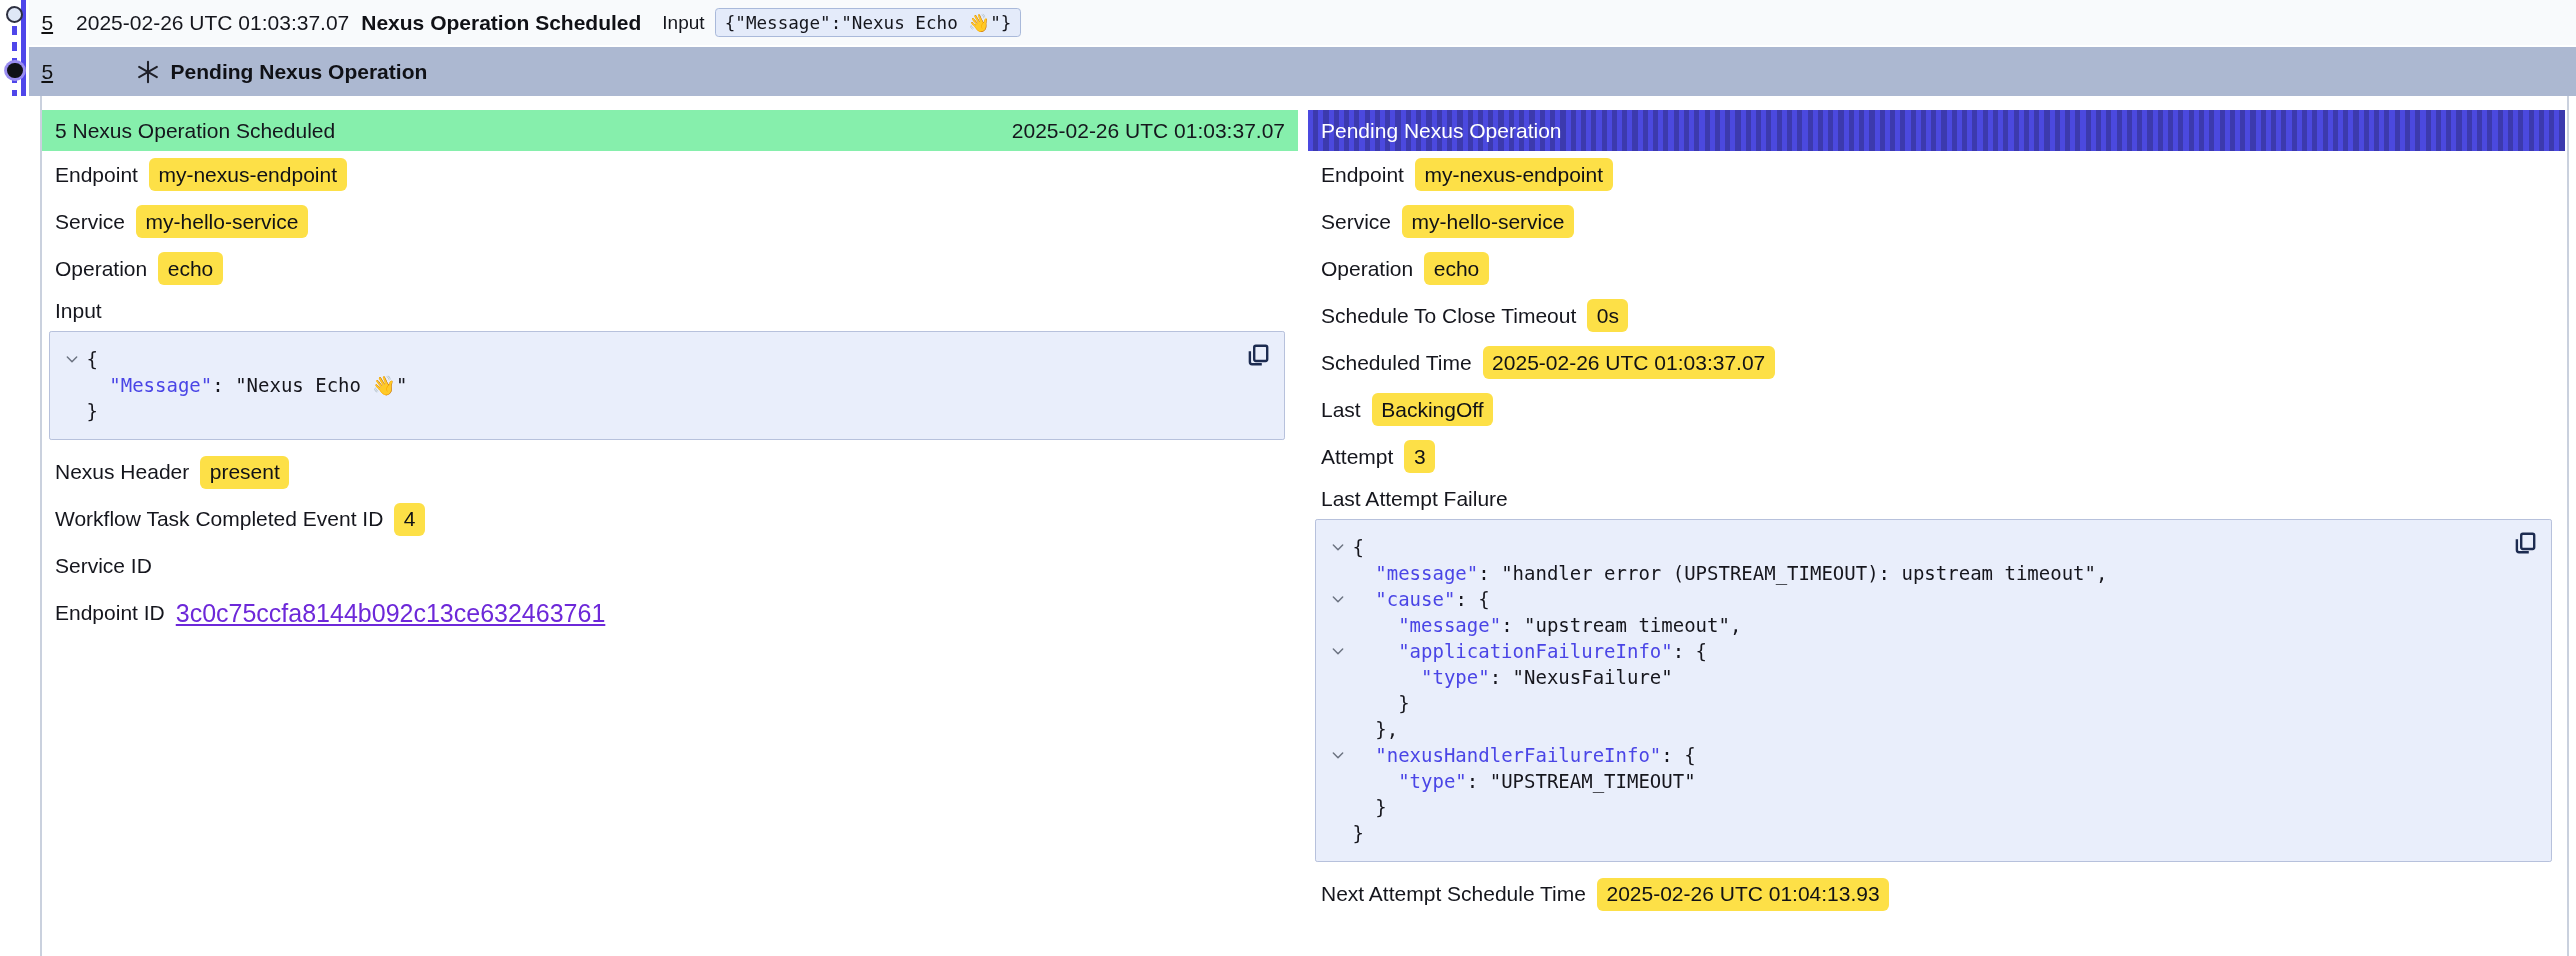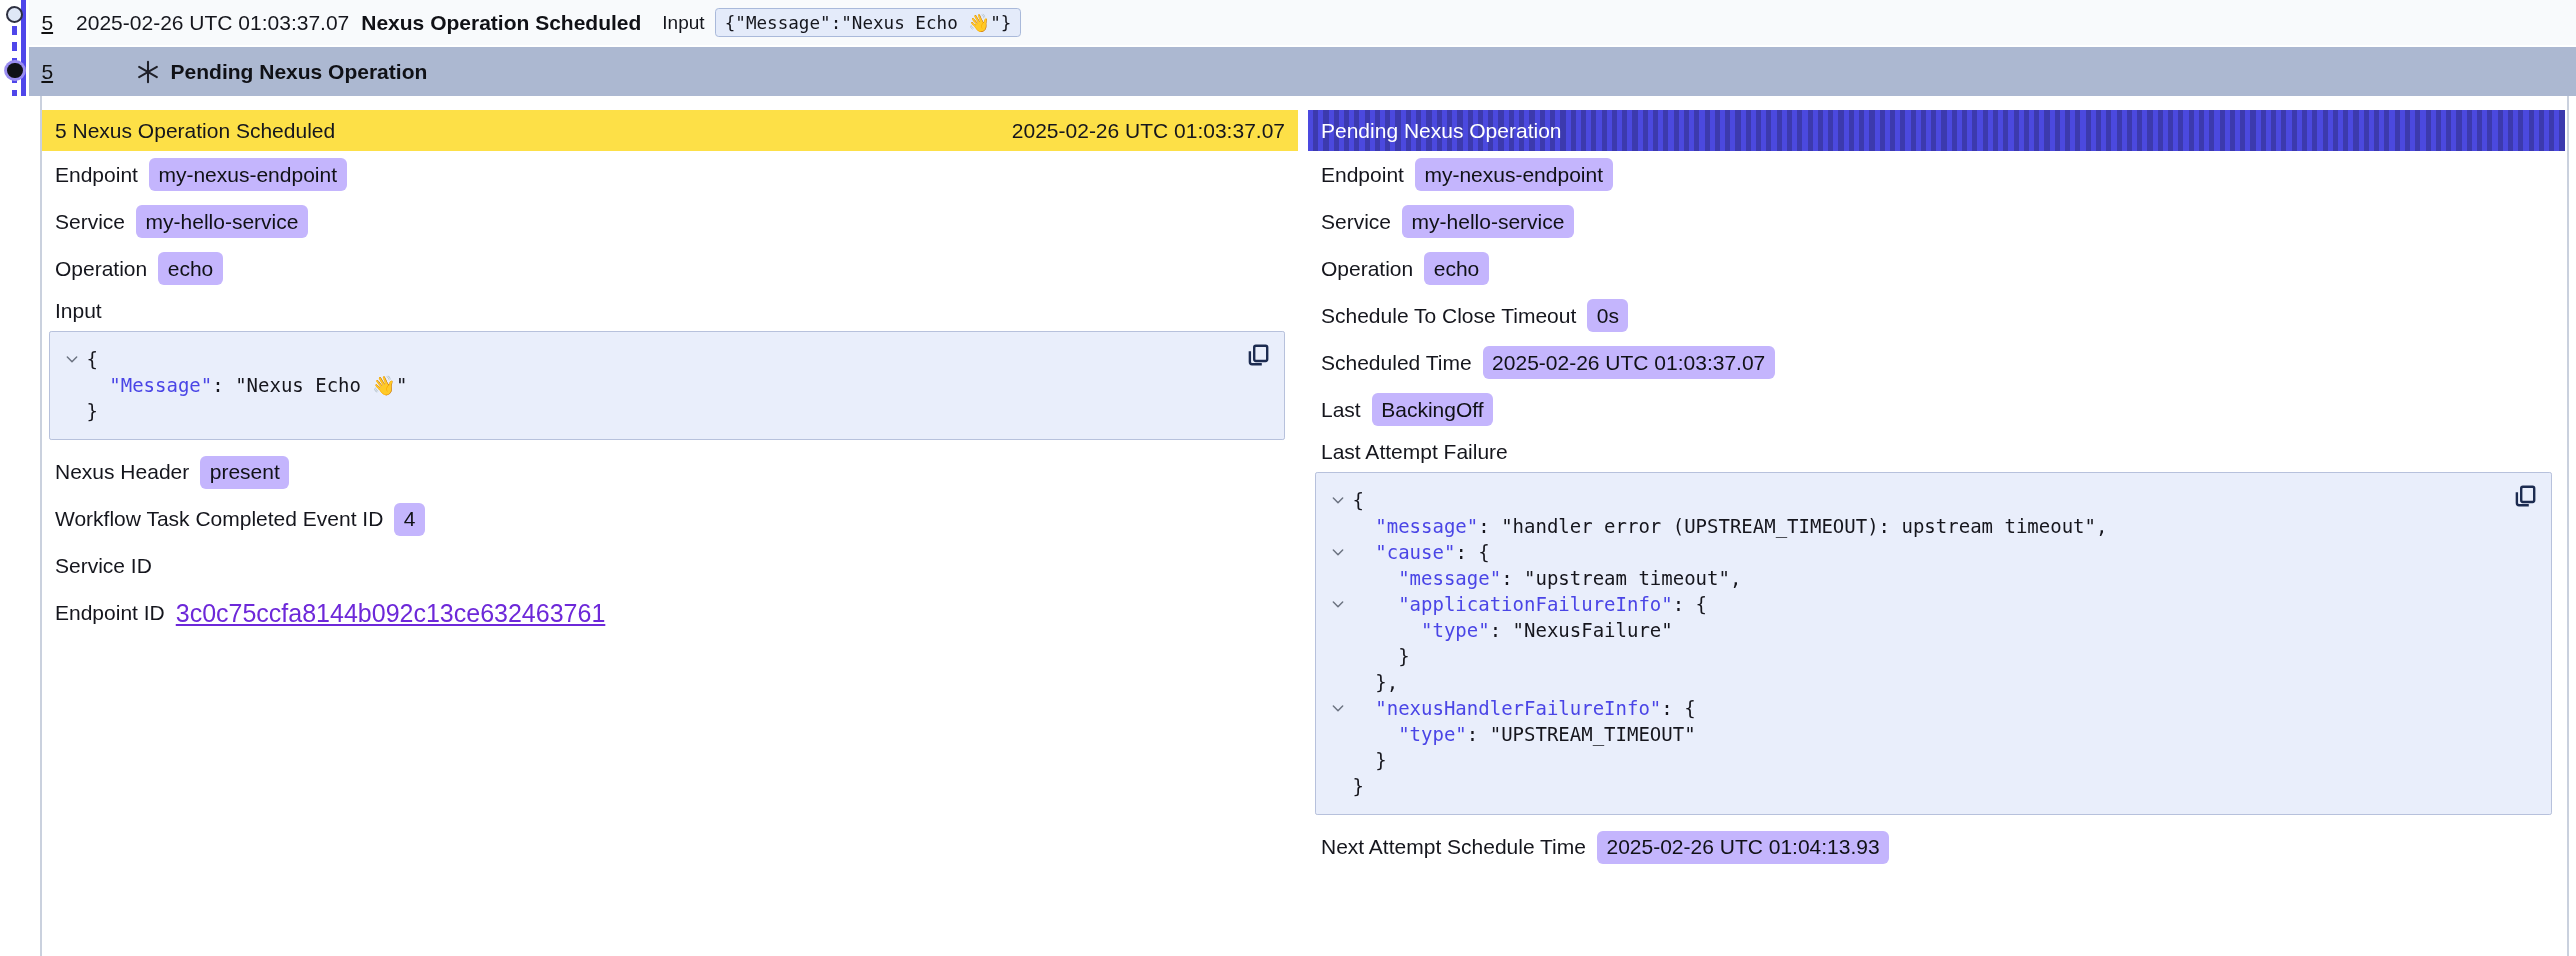--- a/index.html
+++ b/index.html
@@ -36,28 +36,28 @@
   
   .detail-edge { position:absolute; top:96px; bottom:0; width:1.5px; background:#cad1de; }
   .edge-l { left:40px; } .edge-r { left:2567px; }
 
   
   .panel { position:absolute; top:110px; }
   .panel-left  { left:42px;  width:1256px; }
   .panel-right { left:1308px; width:1257px; }
   .panel-header { height:41px; display:flex; align-items:center; justify-content:space-between;
     padding:0 13px; font-size:21px; }
-  .panel-header.lh { background:#fde047; color:#15161d; }
+  .panel-header.lh { background:#86efac; color:#15161d; }
   .panel-header.rh { color:#fff;
     background:repeating-linear-gradient(90deg,#4b49df 0 5.1px,#3c3aae 5.1px 10.3px); }
   .panel-body { padding:7.3px 13px 0 13px; }
 
   .field { display:flex; align-items:center; gap:11px; min-height:33px; margin-bottom:14px;text-align:center; }
   .flabel { font-size:21px; color:#15161d; white-space:nowrap; }
-  .badge { background:#c4b5fd; border-radius:5.9px; padding:4.4px 9.5px; font-size:21px; color:#101116; white-space:nowrap; }
+  .badge { background:#fde047; border-radius:5.9px; padding:4.4px 9.5px; font-size:21px; color:#101116; white-space:nowrap; }
   .linkval { font-size:25px; color:#6d28d9; text-decoration:underline; cursor:pointer; white-space:nowrap; }
   .block-label { font-size:21px; margin:2.9px 0 7.3px 0; }
 
   
   .codeblock { position:relative; background:#e9eefb; border:1.5px solid #b7c1dc; border-radius:2.2px;
     padding:14.6px 51px 14.6px 7.3px; margin:0 0 16px -5.9px; }
   .codeline { display:flex; }
   .code-gut { width:29px; display:flex; justify-content:center; align-items:center; flex:none; }
   .code-gut svg { width:16px; height:16px; }
   .codetext { font-family:"DejaVu Sans Mono", monospace; font-size:19px; line-height:26px; white-space:pre; color:#16161d; }
@@ -185,20 +185,24 @@
             <span class="badge">0s</span>
           </div>
           <div class="field">
             <span class="flabel">Scheduled Time</span>
             <span class="badge">2025-02-26 UTC 01:03:37.07</span>
           </div>
           <div class="field">
             <span class="flabel">Last</span>
             <span class="badge">BackingOff</span>
           </div>
+          <div class="field">
+            <span class="flabel">Attempt</span>
+            <span class="badge">3</span>
+          </div>
         </div>
       <div class="block-label">Last Attempt Failure</div>
       <div>
           <div class="codeblock">
             <div class="codeline">
               <span class="code-gut">
                 <svg viewBox="0 0 24 24" fill="none" stroke="#6b7280" stroke-width="2.2" stroke-linecap="round" stroke-linejoin="round">
                   <polyline points="5,9 12,16 19,9"></polyline>
                 </svg>
               </span>

